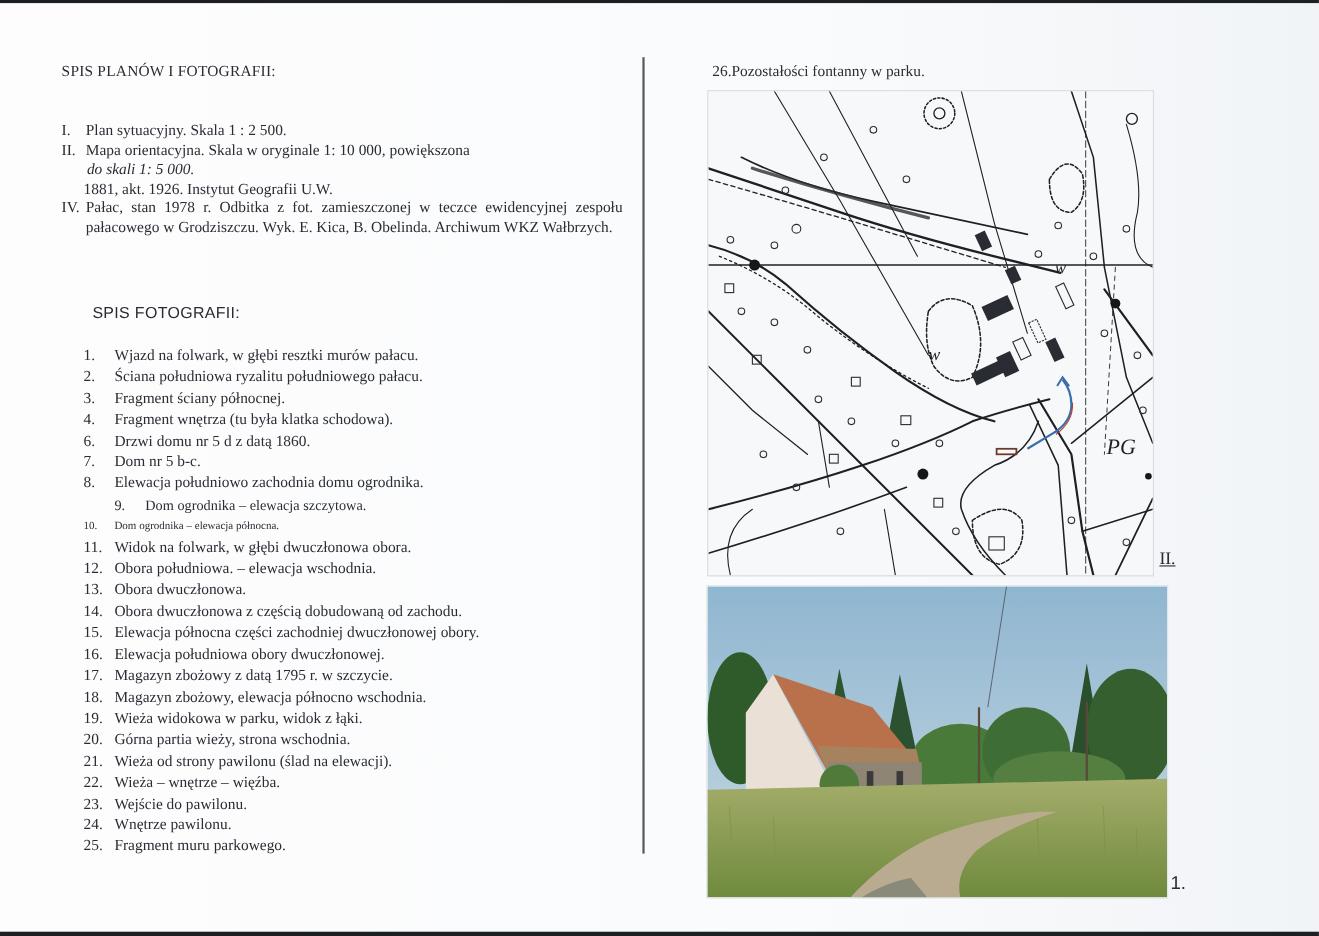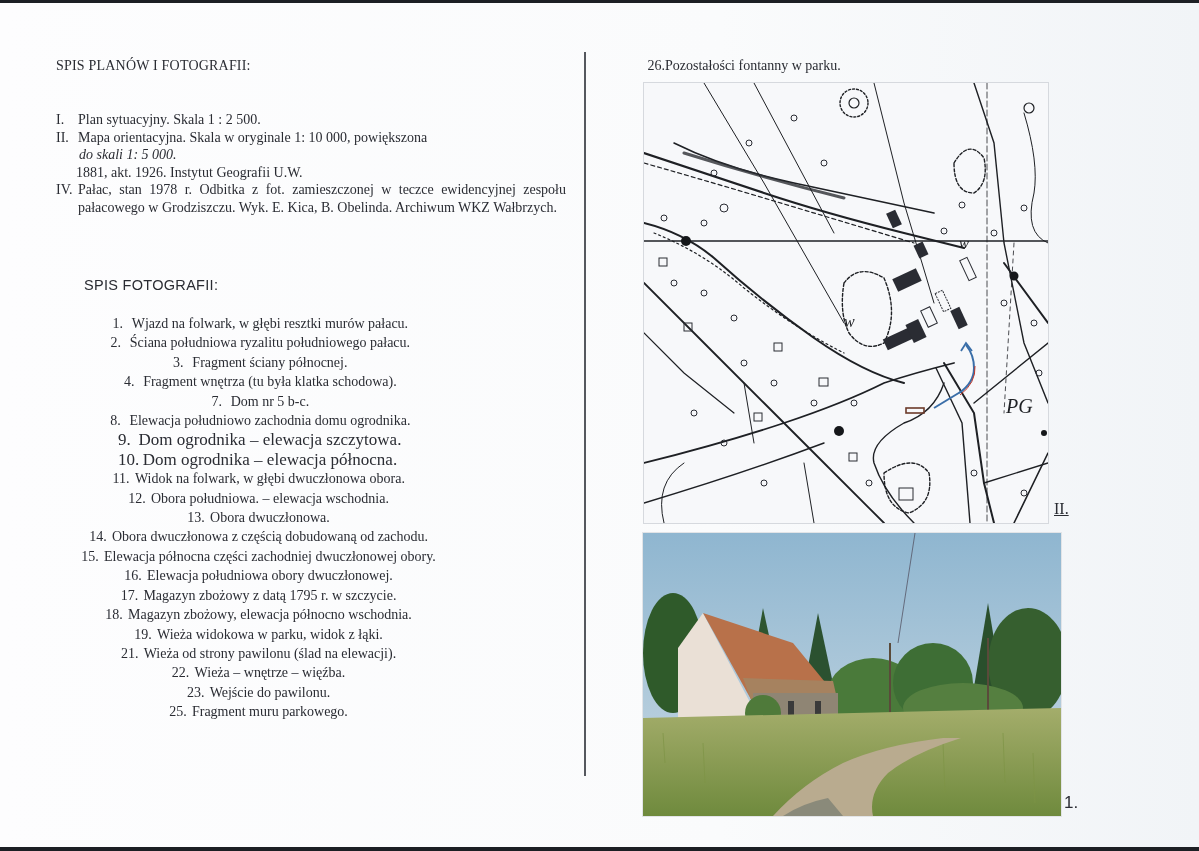--- a/index.html
+++ b/index.html
@@ -24,21 +24,21 @@
     .plan-item { display: flex; }
     .plan-num { display: inline-block; min-width: 18px; padding-right: 4px; white-space: nowrap; }
     .plan-text { flex: 1; text-align: justify; }
     .plan-cont { padding-left: 22px; }
 
     .heading-photos {
       position: absolute; left: 56px; top: 277px;
       font-family: "Liberation Sans", "DejaVu Sans", sans-serif;
       font-size: 14.5px; letter-spacing: 0.3px; margin-left: 28px;
     }
-    .photos { position: absolute; left: 76px; top: 314px; font-size: 14px; line-height: 19.4px; text-align: center; }
+    .photos { position: absolute; left: 76px; top: 314px; font-size: 14px; line-height: 19.4px; }
     .photo-item { white-space: nowrap; }
     .photo-num { display: inline-block; width: 28px; }
 
     .divider { position: absolute; left: 584px; top: 52px; width: 2px; height: 724px; background: #55585e; }
 
     .item26 { position: absolute; left: 637px; top: 58px; font-size: 14px; white-space: nowrap; text-align: right; }
     .item26 .photo-num { width: 28px; }
 
     .map {
       position: absolute; left: 643px; top: 82px; width: 404px; height: 440px;
@@ -83,36 +83,39 @@
   </div>
 </div>
 
 <div class="heading-photos">SPIS FOTOGRAFII:</div>
 
 <div class="photos">
   <div class="photo-item"><span class="photo-num">1.</span><span>Wjazd na folwark, w głębi resztki murów pałacu.</span></div>
   <div class="photo-item"><span class="photo-num">2.</span><span>Ściana południowa ryzalitu południowego pałacu.</span></div>
   <div class="photo-item"><span class="photo-num">3.</span><span>Fragment ściany północnej.</span></div>
   <div class="photo-item"><span class="photo-num">4.</span><span>Fragment wnętrza (tu była klatka schodowa).</span></div>
+  <div class="photo-item"><span class="photo-num">6.</span><span>Drzwi domu nr 5 d  z datą 1860.</span></div>
   <div class="photo-item"><span class="photo-num">7.</span><span>Dom nr 5 b-c.</span></div>
   <div class="photo-item"><span class="photo-num">8.</span><span>Elewacja południowo zachodnia domu ogrodnika.</span></div>
-  <div class="photo-item" style="font-size:17px;"><span class="photo-num">9.</span><span>Dom ogrodnika – elewacja szczytowa.</span></div>
-  <div class="photo-item" style="font-size:17px;"><span class="photo-num">10.</span><span>Dom ogrodnika – elewacja północna.</span></div>
+  <div class="photo-item" style="font-size:13px;margin-left:28px;"><span class="photo-num">9.</span><span>Dom ogrodnika – elewacja szczytowa.</span></div>
+  <div class="photo-item" style="font-size:10px;"><span class="photo-num">10.</span><span>Dom ogrodnika – elewacja północna.</span></div>
   <div class="photo-item"><span class="photo-num">11.</span><span>Widok na folwark, w głębi dwuczłonowa obora.</span></div>
   <div class="photo-item"><span class="photo-num">12.</span><span>Obora południowa. – elewacja wschodnia.</span></div>
   <div class="photo-item"><span class="photo-num">13.</span><span>Obora dwuczłonowa.</span></div>
   <div class="photo-item"><span class="photo-num">14.</span><span>Obora dwuczłonowa z częścią dobudowaną od zachodu.</span></div>
   <div class="photo-item"><span class="photo-num">15.</span><span>Elewacja północna części zachodniej dwuczłonowej obory.</span></div>
   <div class="photo-item"><span class="photo-num">16.</span><span>Elewacja południowa obory dwuczłonowej.</span></div>
   <div class="photo-item"><span class="photo-num">17.</span><span>Magazyn zbożowy z datą 1795 r. w szczycie.</span></div>
   <div class="photo-item"><span class="photo-num">18.</span><span>Magazyn zbożowy, elewacja północno wschodnia.</span></div>
   <div class="photo-item"><span class="photo-num">19.</span><span>Wieża widokowa w parku, widok z łąki.</span></div>
+  <div class="photo-item"><span class="photo-num">20.</span><span>Górna partia wieży, strona wschodnia.</span></div>
   <div class="photo-item"><span class="photo-num">21.</span><span>Wieża od strony pawilonu (ślad na elewacji).</span></div>
   <div class="photo-item"><span class="photo-num">22.</span><span>Wieża – wnętrze – więźba.</span></div>
   <div class="photo-item"><span class="photo-num">23.</span><span>Wejście do pawilonu.</span></div>
+  <div class="photo-item"><span class="photo-num">24.</span><span>Wnętrze pawilonu.</span></div>
   <div class="photo-item"><span class="photo-num">25.</span><span>Fragment muru parkowego.</span></div>
 </div>
 
 <div class="divider"></div>
 
 <div class="item26">
   <span class="photo-num">26.</span><span>Pozostałości fontanny w parku.</span>
 </div>
 
 <div class="map">

